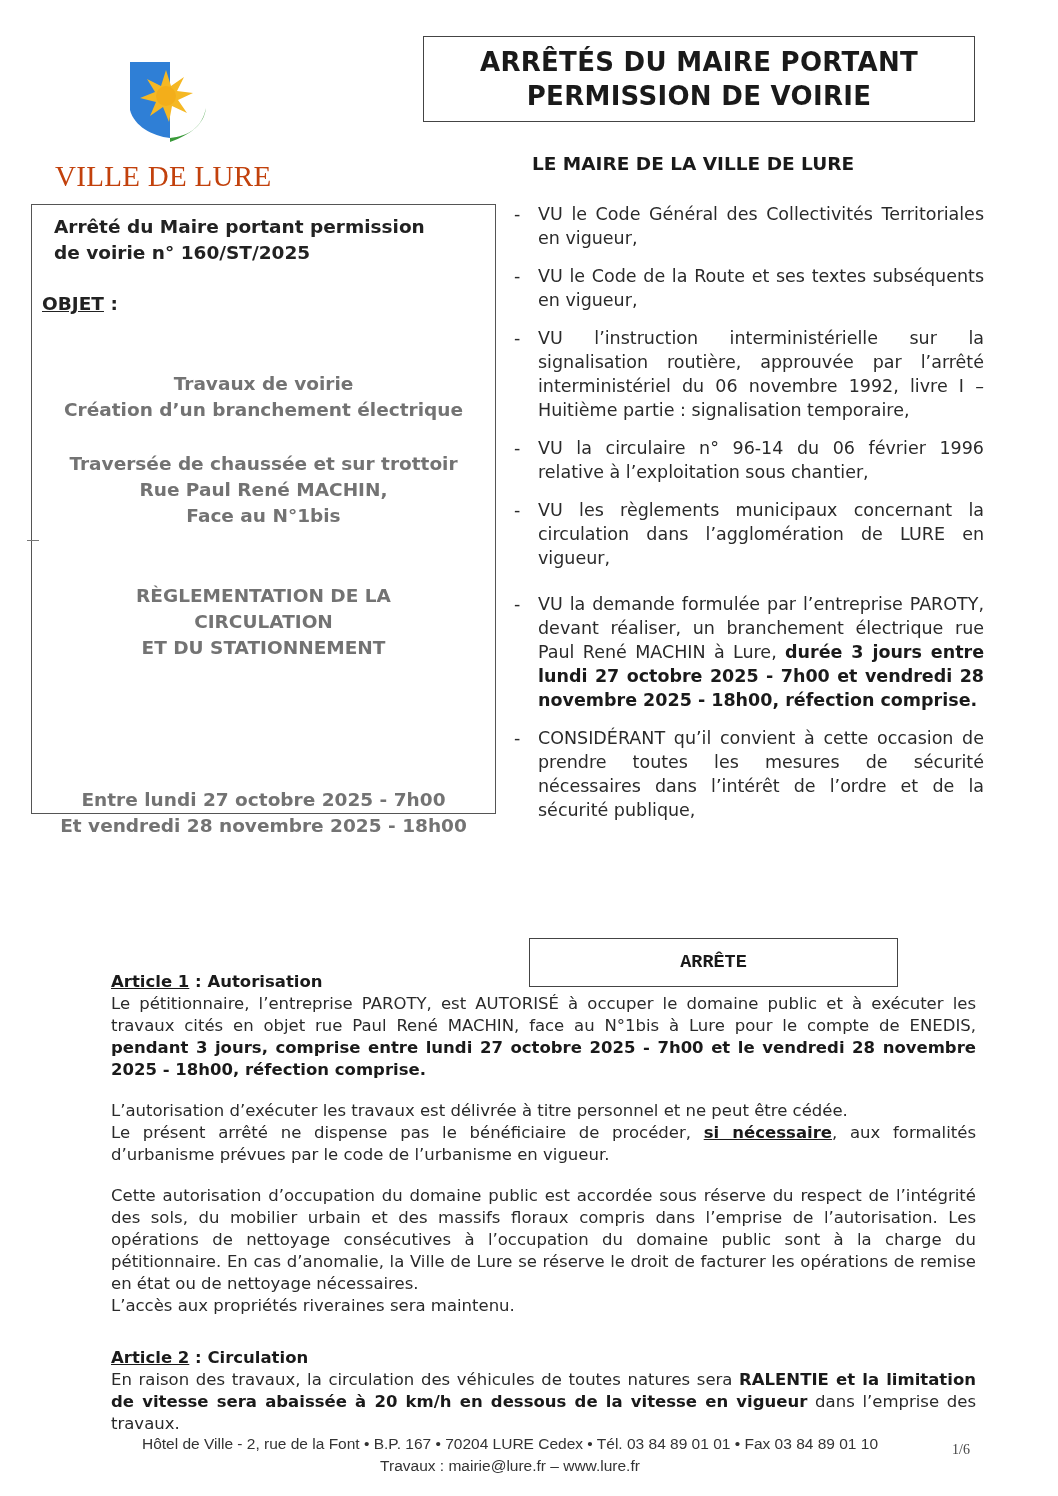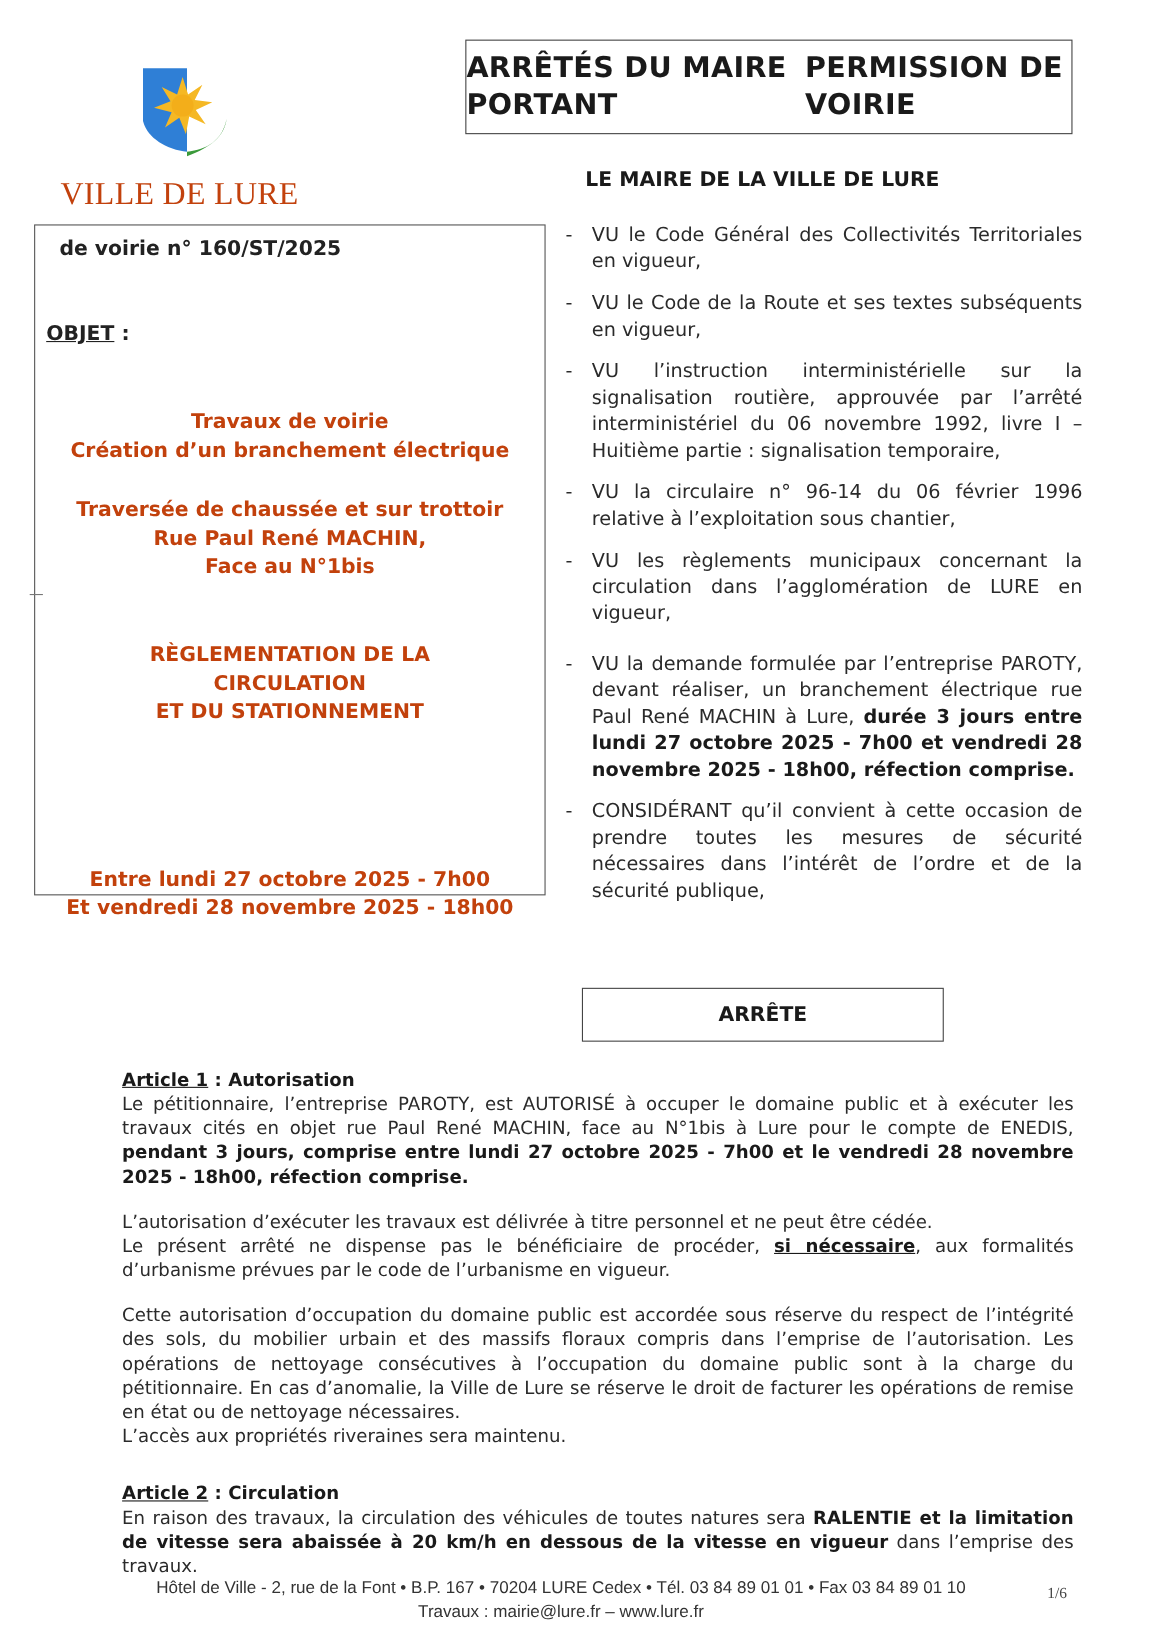--- a/index.html
+++ b/index.html
@@ -7,53 +7,53 @@
          font-family: "DejaVu Sans", "Liberation Sans", sans-serif; color: #1e1e1e; }
   .abs { position: absolute; }
 
   
   .logo { left: 122px; top: 58px; width: 92px; height: 92px; }
   .city-name { left: 55px; top: 160px; font-family: "Liberation Serif", "DejaVu Serif", serif;
                font-size: 29px; letter-spacing: 0.3px; color: #c2410c; }
 
   
   .title-box { left: 423px; top: 36px; width: 552px; height: 86px; border: 1.5px solid #444;
-               box-sizing: border-box; display: flex; flex-direction: row; align-items: center;
+               box-sizing: border-box; display: flex; flex-direction: column; align-items: center;
                justify-content: center; }
   .title-line { font-weight: bold; font-size: 26px; line-height: 34px; letter-spacing: 0.3px; color: #1a1a1a; }
 
   .maire { left: 532px; top: 153px; font-weight: bold; font-size: 18.5px; color: #1a1a1a; }
 
   
   .left-box { left: 31px; top: 204px; width: 465px; height: 610px; border: 1.3px solid #555;
               box-sizing: border-box; }
   .lb-ref { position: absolute; left: 22px; top: 9px; font-weight: bold; font-size: 18.5px; line-height: 26px; color: #222; }
   .lb-objet { position: absolute; left: 10px; top: 88px; font-weight: bold; font-size: 18.5px; color: #222; }
   .lb-objet u { text-decoration: underline; }
   .lb-center { position: absolute; left: 0; width: 100%; text-align: center; font-weight: bold;
-               font-size: 18.5px; line-height: 26px; color: #c2410c; }
+               font-size: 18.5px; line-height: 26px; color: #737373; }
   .lb-travaux { top: 166px; }
   .lb-trav2 { top: 246px; }
   .lb-regl { top: 378px; }
   .lb-duree { top: 482px; }
   .lb-dates { top: 534px; margin-top: 48px; }
 
   .margin-tick { left: 27px; top: 540px; width: 12px; height: 1px; background: #777; }
 
   
   .vu-list { left: 510px; top: 202px; width: 474px; }
   .vu-item { position: relative; padding-left: 28px; font-size: 17.5px; line-height: 24px;
              text-align: justify; color: #2a2a2a; margin-bottom: 14px; }
   .vu-dash { position: absolute; left: 4px; top: 0; }
   .vu-item b { color: #1a1a1a; }
 
   
-  .arrete-box { left: 529px; top: 898px; width: 329px; height: 49px; border: 1.5px solid #444;
+  .arrete-box { left: 529px; top: 938px; width: 369px; height: 49px; border: 1.5px solid #444;
                 box-sizing: border-box; display: flex; align-items: center; justify-content: center;
-                font-weight: bold; font-size: 18.5px; color: #1a1a1a; }
+                font-weight: bold; font-size: 18.5px; color: #1a1a1a; font-family: Liberation Mono, monospace; }
 
   
   .body-text { left: 111px; width: 865px; font-size: 16.5px; line-height: 22px; color: #2a2a2a; text-align: justify; }
   .art-head { font-weight: bold; color: #1a1a1a; }
   .art-head u { text-decoration: underline; }
   .b { font-weight: bold; color: #1a1a1a; }
   .bu { font-weight: bold; text-decoration: underline; color: #1a1a1a; }
   .para { margin: 0 0 19px 0; }
 
   
@@ -78,20 +78,21 @@
 
 <div class="abs title-box">
   <div class="title-line">ARRÊTÉS DU MAIRE PORTANT</div>
   <div class="title-line">PERMISSION DE VOIRIE</div>
 </div>
 
 <div class="abs maire">LE MAIRE DE LA VILLE DE LURE</div>
 
 <div class="abs left-box">
   <div class="lb-ref">
+    <div>Arrêté du Maire portant permission</div>
     <div>de voirie n° 160/ST/2025</div>
   </div>
   <div class="lb-objet"><u>OBJET</u><span> :</span></div>
 
   <div class="lb-center lb-travaux">
     <div>Travaux de voirie</div>
     <div>Création d’un branchement électrique</div>
   </div>
   <div class="lb-center lb-trav2">
     <div>Traversée de chaussée et sur trottoir</div>

